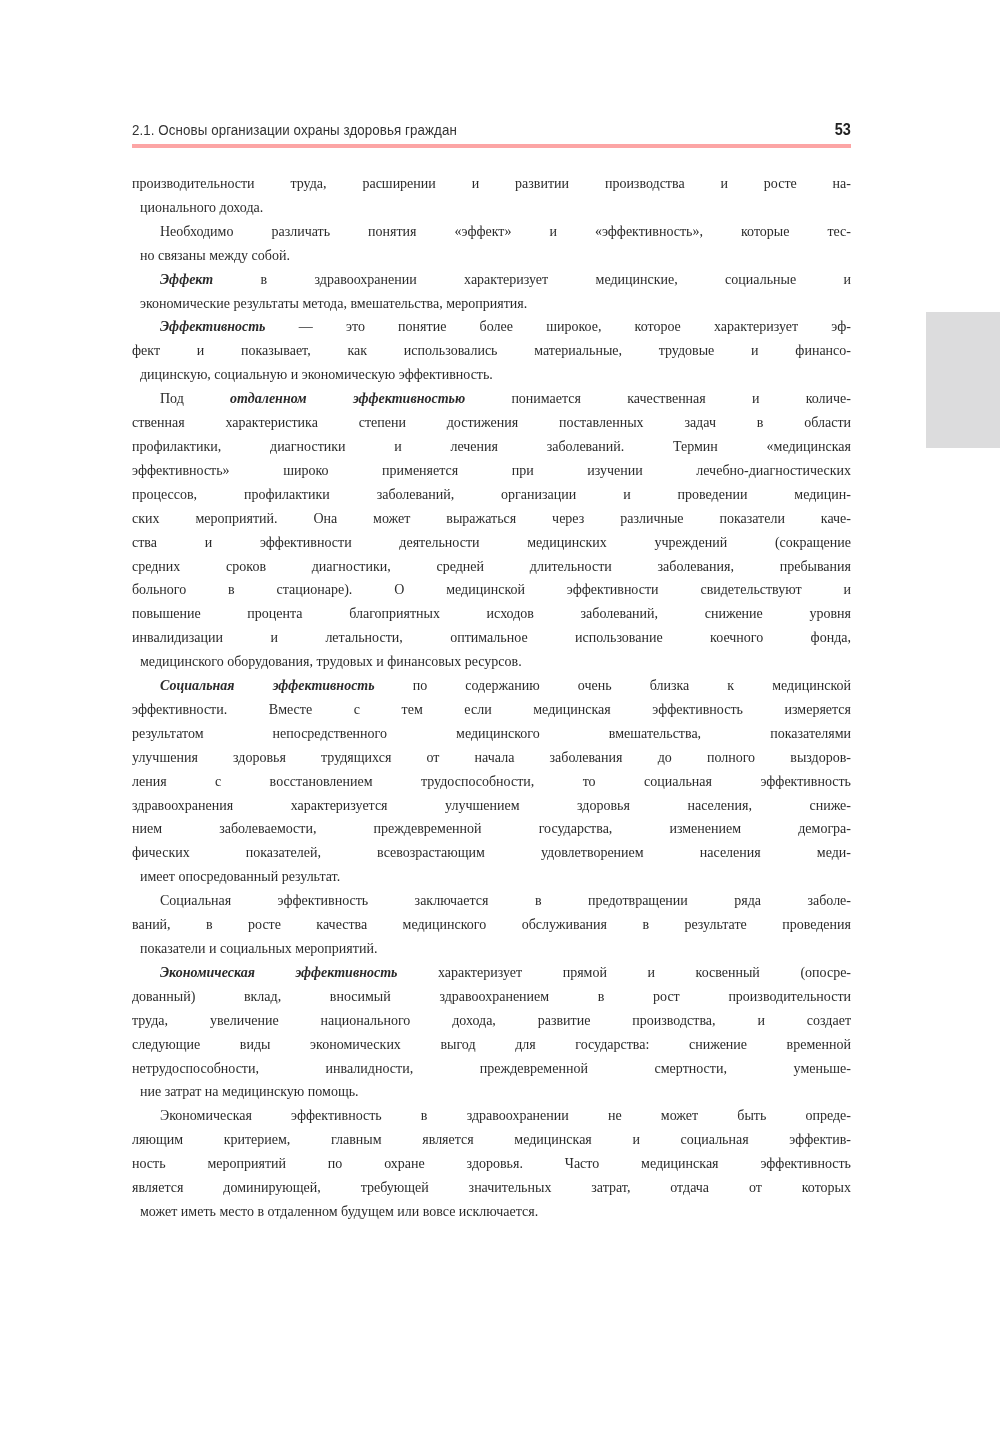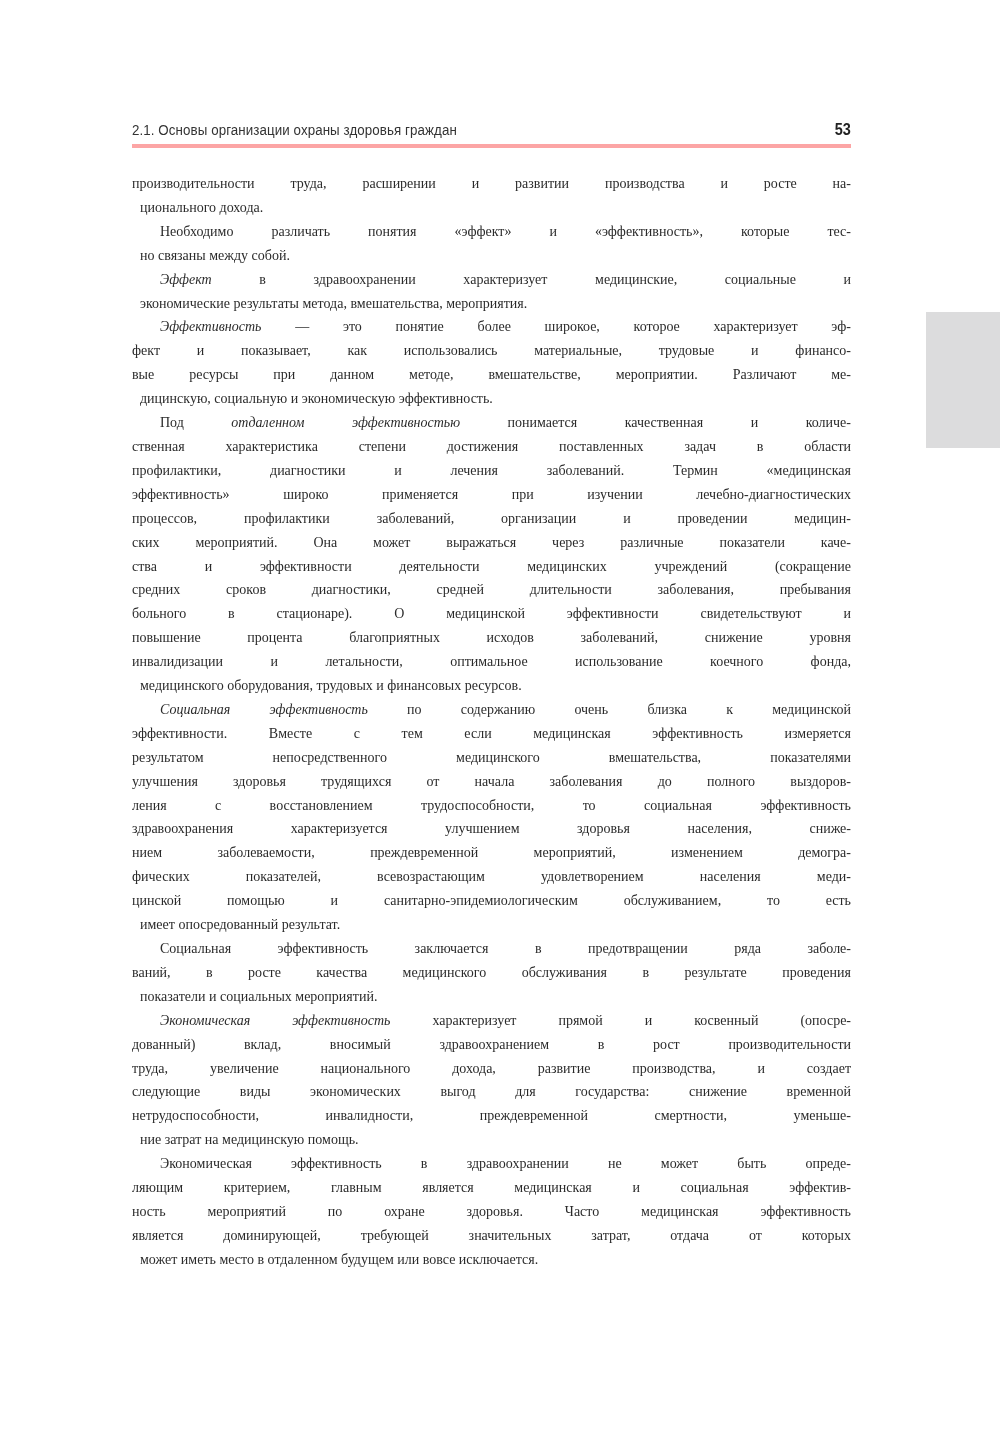--- a/index.html
+++ b/index.html
@@ -5,21 +5,21 @@
   html, body { margin:0; padding:0; }
   body { width:1000px; height:1429px; background:#ffffff; position:relative; overflow:hidden; }
   .header { position:absolute; left:132px; top:120px; width:719px; height:24px; border-bottom:4px solid #fca5a5; }
   .header-title { position:absolute; left:0; top:1px; font-family:"Liberation Sans", sans-serif; font-size:15.5px; color:#333; transform:scaleX(0.86); transform-origin:left top; letter-spacing:0.1px; }
   .header-page { position:absolute; right:0; top:0px; font-family:"Liberation Sans", sans-serif; font-size:17px; font-weight:bold; color:#222; transform:scaleX(0.85); transform-origin:right top; }
   .side-tab { position:absolute; left:926px; top:312px; width:74px; height:136px; background:#dcdcdd; }
   .body-text { position:absolute; left:132px; top:172px; width:719px; font-family:"Liberation Serif", serif; font-size:14px; line-height:23.92px; color:#2b2b2b; }
   .line { display:block; white-space:nowrap; text-align:justify; text-align-last:justify; height:23.92px; overflow:visible; }
   .line.last { text-align-last:left;margin-left:8px; }
   .ind { padding-left:28px; }
-  .term { font-weight:normal; font-style:italic; }
+  .term { font-weight:bold; font-style:italic; }
 </style>
 </head>
 <body>
 
 <div class="header">
   <span class="header-title">2.1. Основы организации охраны здоровья граждан</span>
   <span class="header-page">53</span>
 </div>
 
 <div class="side-tab"></div>
@@ -33,21 +33,20 @@
       <span class="line ind"><span>Необходимо различать понятия «эффект» и «эффективность», которые тес-</span></span>
       <span class="line last"><span>но связаны между собой.</span></span>
     </div>
     <div>
       <span class="line ind"><span class="term">Эффект</span><span> в здравоохранении характеризует медицинские, социальные и</span></span>
       <span class="line last"><span>экономические результаты метода, вмешательства, мероприятия.</span></span>
     </div>
     <div>
       <span class="line ind"><span class="term">Эффективность</span><span> — это понятие более широкое, которое характеризует эф-</span></span>
       <span class="line"><span>фект и показывает, как использовались материальные, трудовые и финансо-</span></span>
-      <span class="line"><span>вые ресурсы при данном методе, вмешательстве, мероприятии. Различают ме-</span></span>
       <span class="line last"><span>дицинскую, социальную и экономическую эффективность.</span></span>
     </div>
     <div>
       <span class="line ind"><span>Под </span><span class="term">отдаленном эффективностью</span><span> понимается качественная и количе-</span></span>
       <span class="line"><span>ственная характеристика степени достижения поставленных задач в области</span></span>
       <span class="line"><span>профилактики, диагностики и лечения заболеваний. Термин «медицинская</span></span>
       <span class="line"><span>эффективность» широко применяется при изучении лечебно-диагностических</span></span>
       <span class="line"><span>процессов, профилактики заболеваний, организации и проведении медицин-</span></span>
       <span class="line"><span>ских мероприятий. Она может выражаться через различные показатели каче-</span></span>
       <span class="line"><span>ства и эффективности деятельности медицинских учреждений (сокращение</span></span>
@@ -57,23 +56,22 @@
       <span class="line"><span>инвалидизации и летальности, оптимальное использование коечного фонда,</span></span>
       <span class="line last"><span>медицинского оборудования, трудовых и финансовых ресурсов.</span></span>
     </div>
     <div>
       <span class="line ind"><span class="term">Социальная эффективность</span><span> по содержанию очень близка к медицинской</span></span>
       <span class="line"><span>эффективности. Вместе с тем если медицинская эффективность измеряется</span></span>
       <span class="line"><span>результатом непосредственного медицинского вмешательства, показателями</span></span>
       <span class="line"><span>улучшения здоровья трудящихся от начала заболевания до полного выздоров-</span></span>
       <span class="line"><span>ления с восстановлением трудоспособности, то социальная эффективность</span></span>
       <span class="line"><span>здравоохранения характеризуется улучшением здоровья населения, сниже-</span></span>
-      <span class="line"><span>нием заболеваемости, преждевременной мероприятий, изменением демогра-</span></span>
+      <span class="line"><span>нием заболеваемости, преждевременной государства, изменением демогра-</span></span>
       <span class="line"><span>фических показателей, всевозрастающим удовлетворением населения меди-</span></span>
-      <span class="line"><span>цинской помощью и санитарно-эпидемиологическим обслуживанием, то есть</span></span>
       <span class="line last"><span>имеет опосредованный результат.</span></span>
     </div>
     <div>
       <span class="line ind"><span>Социальная эффективность заключается в предотвращении ряда заболе-</span></span>
       <span class="line"><span>ваний, в росте качества медицинского обслуживания в результате проведения</span></span>
       <span class="line last"><span>показатели и социальных мероприятий.</span></span>
     </div>
     <div>
       <span class="line ind"><span class="term">Экономическая эффективность</span><span> характеризует прямой и косвенный (опосре-</span></span>
       <span class="line"><span>дованный) вклад, вносимый здравоохранением в рост производительности</span></span>

